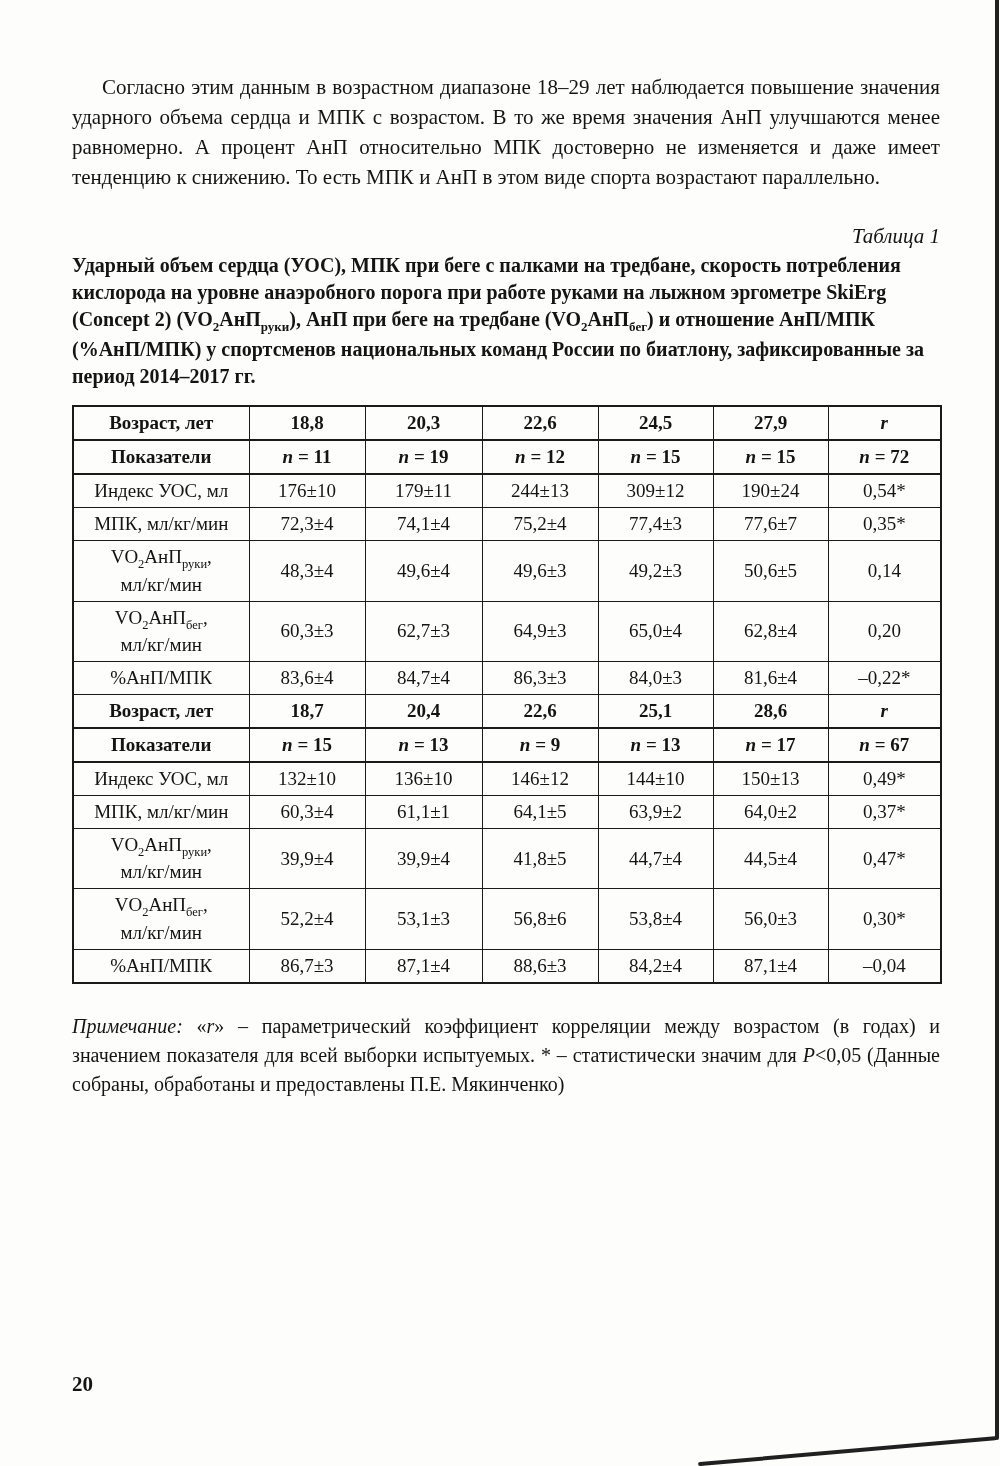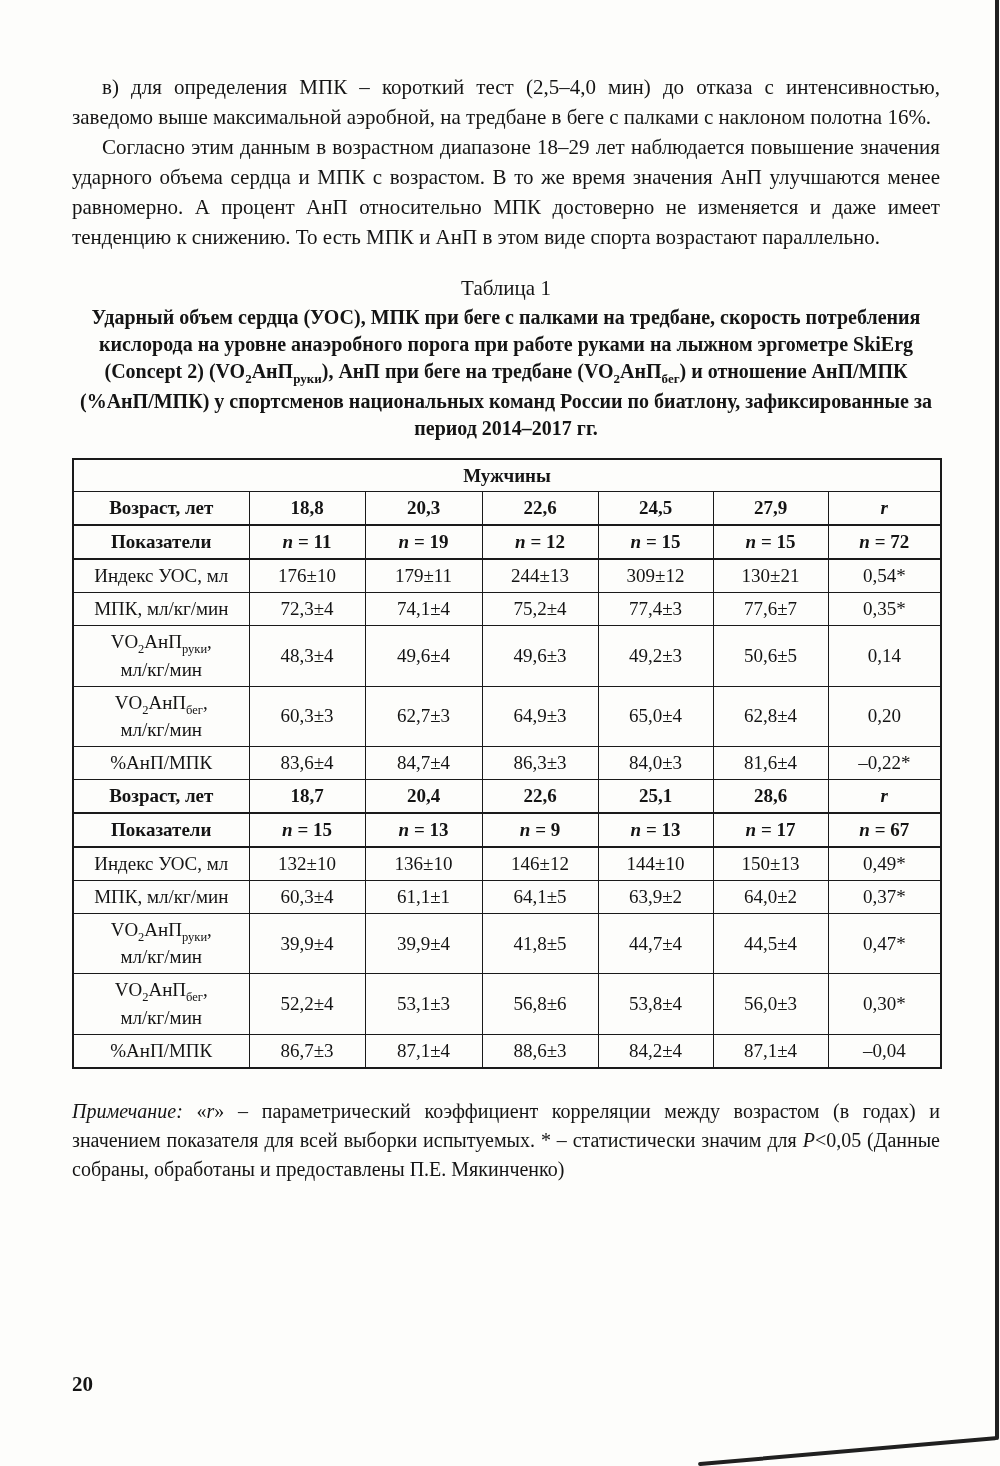--- a/index.html
+++ b/index.html
@@ -17,30 +17,30 @@
 
   p.para {
     margin: 0;
     font-size: 21px;
     line-height: 1.43;
     text-align: justify;
     text-indent: 30px;
   }
 
   .tbl-label {
-    margin-top: 24px;
+    margin-top: 32px;
     font-size: 21px;
-    text-align: center;
+    font-style: italic;
+    text-align: right;
   }
 
   .tbl-title {
     margin-top: 3px;
     font-size: 20px;
     font-weight: bold;
-    text-align: center;
     line-height: 1.36;
   }
   .tbl-title sub { font-size: 13px; }
 
   table.results {
     width: 100%;
     border-collapse: collapse;
     table-layout: fixed;
     margin-top: 15px;
     border: 2px solid #1a1a1a;
@@ -96,41 +96,37 @@
     transform-origin: 100% 50%;
     transform: rotate(-5deg);
   }
 </style>
 </head>
 <body>
 
 <div class="page">
   <div class="content">
 
-    <p class="para">в) для определения МПК – короткий тест (2,5–4,0 мин) до отказа с интенсивностью, заведомо выше максимальной аэробной, на тредбане в беге с палками с наклоном полотна 16%.</p>
     <p class="para">Согласно этим данным в возрастном диапазоне 18–29 лет наблюдается повышение значения ударного объема сердца и МПК с возрастом. В то же время значения АнП улучшаются менее равномерно. А процент АнП относительно МПК достоверно не изменяется и даже имеет тенденцию к снижению. То есть МПК и АнП в этом виде спорта возрастают параллельно.</p>
 
     <div class="tbl-label">Таблица 1</div>
     <div class="tbl-title"><span>Ударный объем сердца (УОС), МПК при беге с палками на тредбане, скорость потребления кислорода на уровне анаэробного порога при работе руками на лыжном эргометре SkiErg (Concept 2) (VO</span><sub>2</sub><span>АнП</span><sub>руки</sub><span>), АнП при беге на тредбане (VO</span><sub>2</sub><span>АнП</span><sub>бег</sub><span>) и отношение АнП/МПК (%АнП/МПК) у спортсменов национальных команд России по биатлону, зафиксированные за период 2014–2017 гг.</span></div>
 
     <table class="results">
       <colgroup>
         <col style="width:176px">
           <col style="width:116px">
           <col style="width:117px">
           <col style="width:116px">
           <col style="width:115px">
           <col style="width:115px">
           <col style="width:113px">
       </colgroup>
       <tbody>
 
-        <tr>
-          <td colspan="7" class="sec-hdr">Мужчины</td>
-        </tr>
         <tr class="bold-row thick">
           <td class="label">Возраст, лет</td>
           <td>18,8</td>
           <td>20,3</td>
           <td>22,6</td>
           <td>24,5</td>
           <td>27,9</td>
           <td class="italic">r</td>
         </tr>
         <tr class="bold-row thick">
@@ -141,21 +137,21 @@
           <td><i>n</i><span> = 15</span></td>
           <td><i>n</i><span> = 15</span></td>
           <td><i>n</i><span> = 72</span></td>
         </tr>
         <tr>
           <td class="label">Индекс УОС, мл</td>
           <td>176±10</td>
           <td>179±11</td>
           <td>244±13</td>
           <td>309±12</td>
-          <td>130±21</td>
+          <td>190±24</td>
           <td>0,54*</td>
         </tr>
         <tr>
           <td class="label">МПК, мл/кг/мин</td>
           <td>72,3±4</td>
           <td>74,1±4</td>
           <td>75,2±4</td>
           <td>77,4±3</td>
           <td>77,6±7</td>
           <td>0,35*</td>

